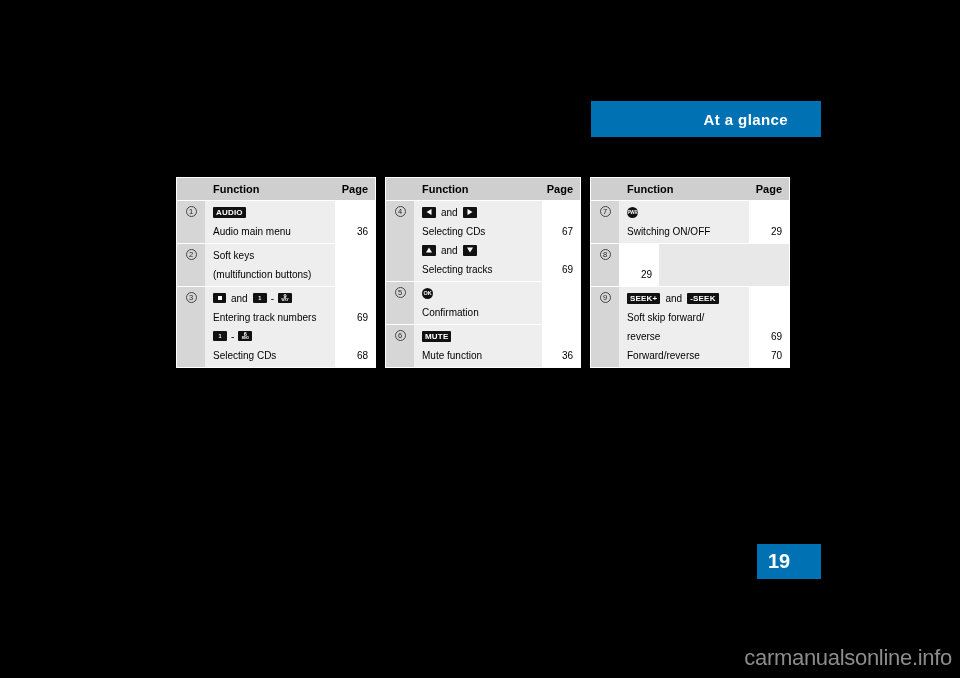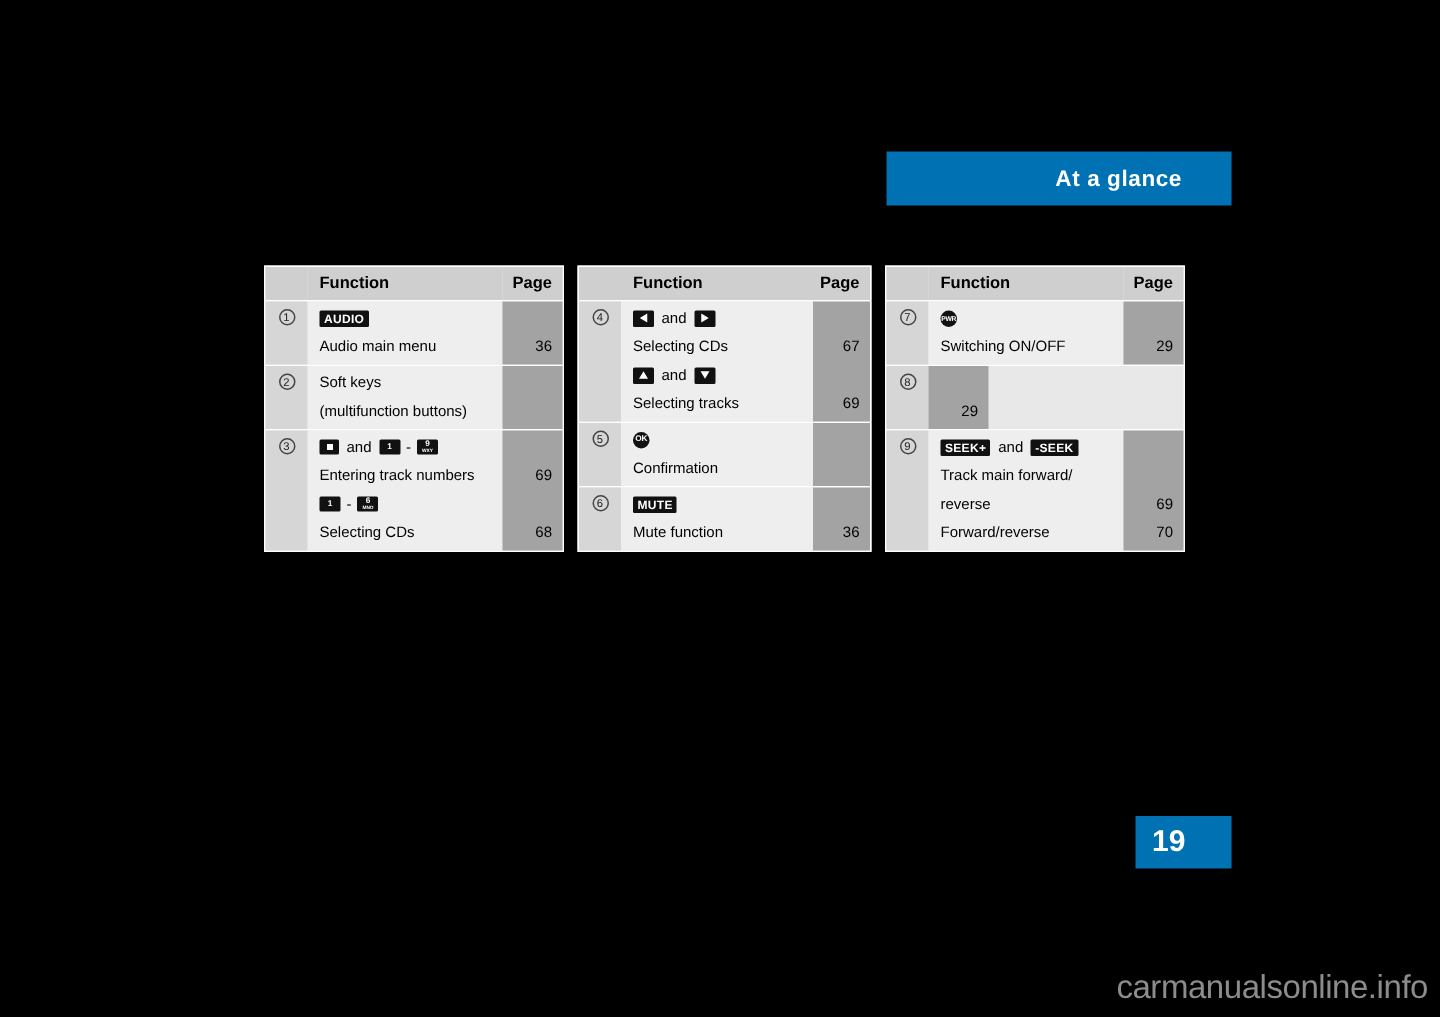--- a/index.html
+++ b/index.html
@@ -62,21 +62,21 @@
     padding-top: 5px;
   }
   .numcell.hdr { background: #cfcfcf; }
   .fncell {
     flex: 1 1 auto;
     background: #eeeeee;
     padding: 4px 6px 5px 8px;
   }
   .pgcell {
     width: 40px; flex: 0 0 40px;
-    background: #a3a3a3;
+    background: #ffffff;
     padding: 4px 7px 5px 0;
     text-align: right;
   }
   .tbl.t2 .pgcell { width: 38px; flex: 0 0 38px; }
 
   .hdr .fncell, .hdr .pgcell { background: #cfcfcf; font-weight: bold; font-size: 11px; }
   .hdr .fncell { padding-top: 5px; padding-bottom: 5px; }
   .hdr .pgcell { padding-top: 5px; padding-bottom: 5px; }
 
   .sep { height: 1px; background: #ffffff; }
@@ -333,21 +333,21 @@
         <div class="trow">
           <div class="numcell">
             <span class="circ">9</span>
           </div>
           <div class="fncell">
             <div class="line">
               <span class="key lbl">SEEK+</span>
               <span class="andtxt">and</span>
               <span class="key lbl">-SEEK</span>
             </div>
-            <div class="line txt">Track main forward/</div>
+            <div class="line txt">Soft skip forward/</div>
             <div class="line txt">reverse</div>
             <div class="line txt">Forward/reverse</div>
           </div>
           <div class="pgcell">
             <div class="line txt" style="justify-content: flex-end;"></div>
             <div class="line txt" style="justify-content: flex-end;"></div>
             <div class="line txt" style="justify-content: flex-end;">69</div>
             <div class="line txt" style="justify-content: flex-end;">70</div>
           </div>
         </div>

